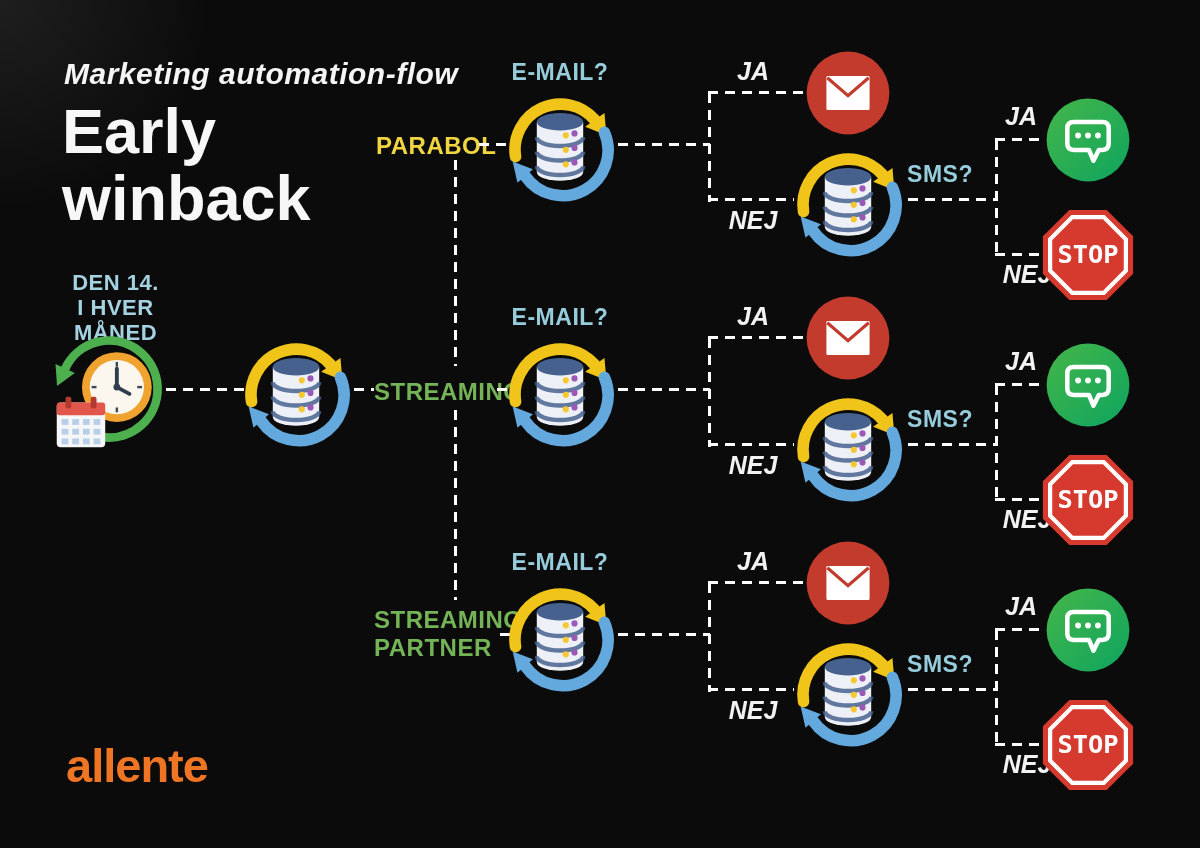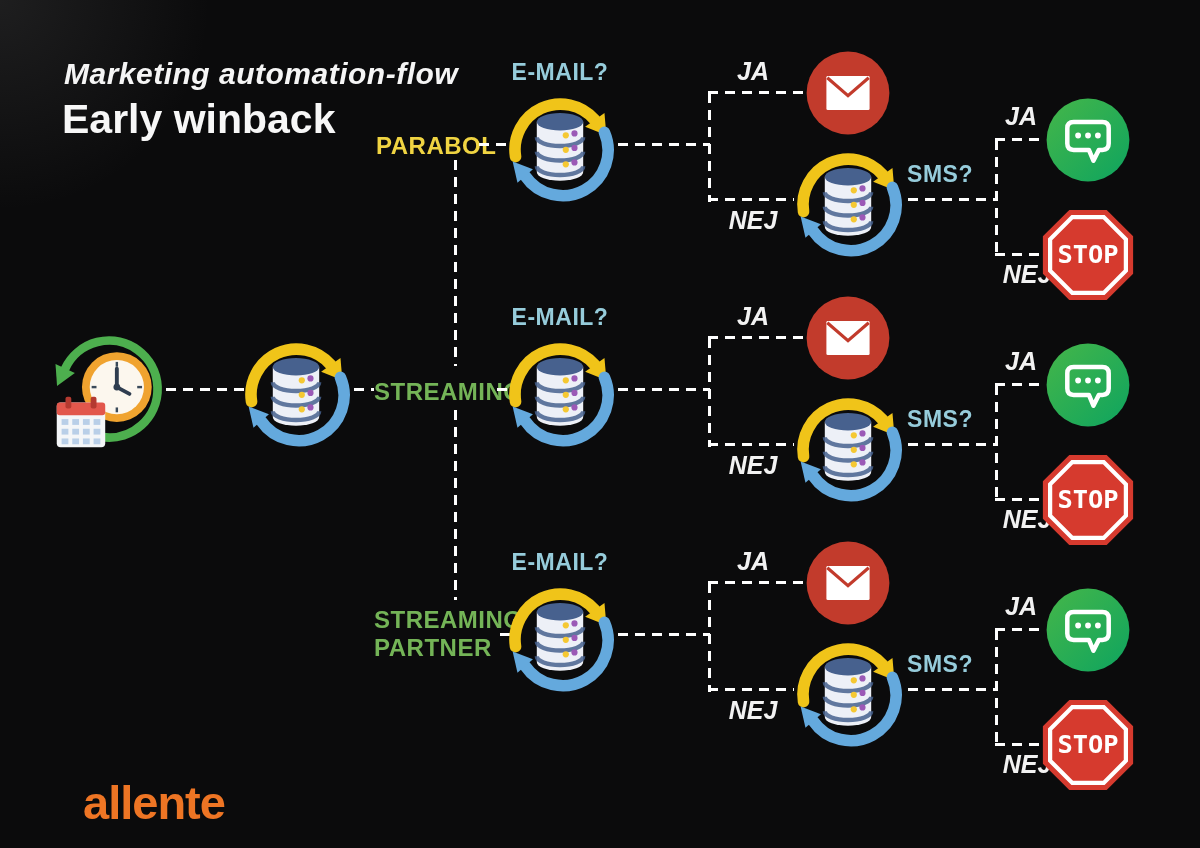--- a/index.html
+++ b/index.html
@@ -11,21 +11,21 @@
   .stage::before{
     content:'';position:absolute;inset:0;pointer-events:none;
     background:radial-gradient(circle 300px at 0% 0%, rgba(130,130,130,0.16), transparent 70%);
   }
   .abs{position:absolute;}
   
   .dash-h{position:absolute;height:3px;background:repeating-linear-gradient(90deg,#fff 0 10px,transparent 10px 17px);}
   .dash-v{position:absolute;width:3px;background:repeating-linear-gradient(180deg,#fff 0 10px,transparent 10px 17px);}
   
   .subtitle{color:#f5f5f5;font-size:30px;font-style:italic;font-weight:600;letter-spacing:.5px;}
-  .heading{color:#f7f7f7;font-size:41px;font-weight:800;line-height:1.06;letter-spacing:0;width:330px;}
+  .heading{color:#f7f7f7;font-size:63px;font-weight:800;line-height:1.06;letter-spacing:0;width:330px;}
   .lbl{position:absolute;line-height:1.15;}
   .q{color:#96ccdb;font-size:23px;font-weight:700;text-align:center;letter-spacing:.5px;white-space:pre-line;}
   .janej{color:#f2f2f2;font-size:25px;font-weight:700;font-style:italic;text-align:center;}
   .bname{font-size:24px;font-weight:700;letter-spacing:.5px;line-height:28px;white-space:pre-line;}
   .yellow{color:#f0d442;}
   .green{color:#74b457;}
   .sched{color:#a5d2e0;font-size:22px;font-weight:700;line-height:25px;text-align:center;white-space:pre-line;letter-spacing:.5px;}
   .logo{color:#ee7524;font-size:47px;font-weight:800;letter-spacing:-1px;}
   .icon{position:absolute;overflow:visible;}
   .branch{position:absolute;left:0;width:1200px;height:0;}
@@ -113,20 +113,23 @@
       </g>
     </symbol>
   </defs>
 </svg>
 
 <div class="stage">
 
   <div class="abs subtitle" style="left:64px;top:57px;">Marketing automation-flow</div>
   <div class="abs heading" style="left:62px;top:98px;">Early winback</div>
 
+  <div class="lbl sched" style="left:38px;top:270px;width:155px;">DEN 14.
+I HVER
+MÅNED</div>
   <svg class="icon" style="left:49px;top:327px;" width="126" height="126" viewBox="0 0 130 130">
       <use href="#sym-clock"></use>
     </svg>
   <div class="dash-h" style="left:166px;top:388px;width:78px;"></div>
 
   <svg class="icon" style="left:238px;top:332px;" width="116" height="116" viewBox="0 0 120 120">
       <use href="#sym-db"></use>
     </svg>
   <div class="dash-h" style="left:354px;top:388px;width:20px;"></div>
 
@@ -232,15 +235,15 @@
         <use href="#sym-chat"></use>
       </svg>
     <div class="dash-h" style="left:995px;top:108px;width:54px;"></div>
     <div class="lbl janej" style="left:995px;top:115px;width:64px;">NEJ</div>
     <svg class="icon" style="left:1041px;top:63px;" width="94" height="94" viewBox="0 0 100 100">
         <use href="#sym-stop"></use>
         <text x="50" y="58" class="stop-text">STOP</text>
       </svg>
   </div>
 
-  <div class="abs logo" style="left:83px;top:738px;margin-top:37px;">allente</div>
+  <div class="abs logo" style="left:66px;top:738px;">allente</div>
 
 </div>
 
 </body></html>

